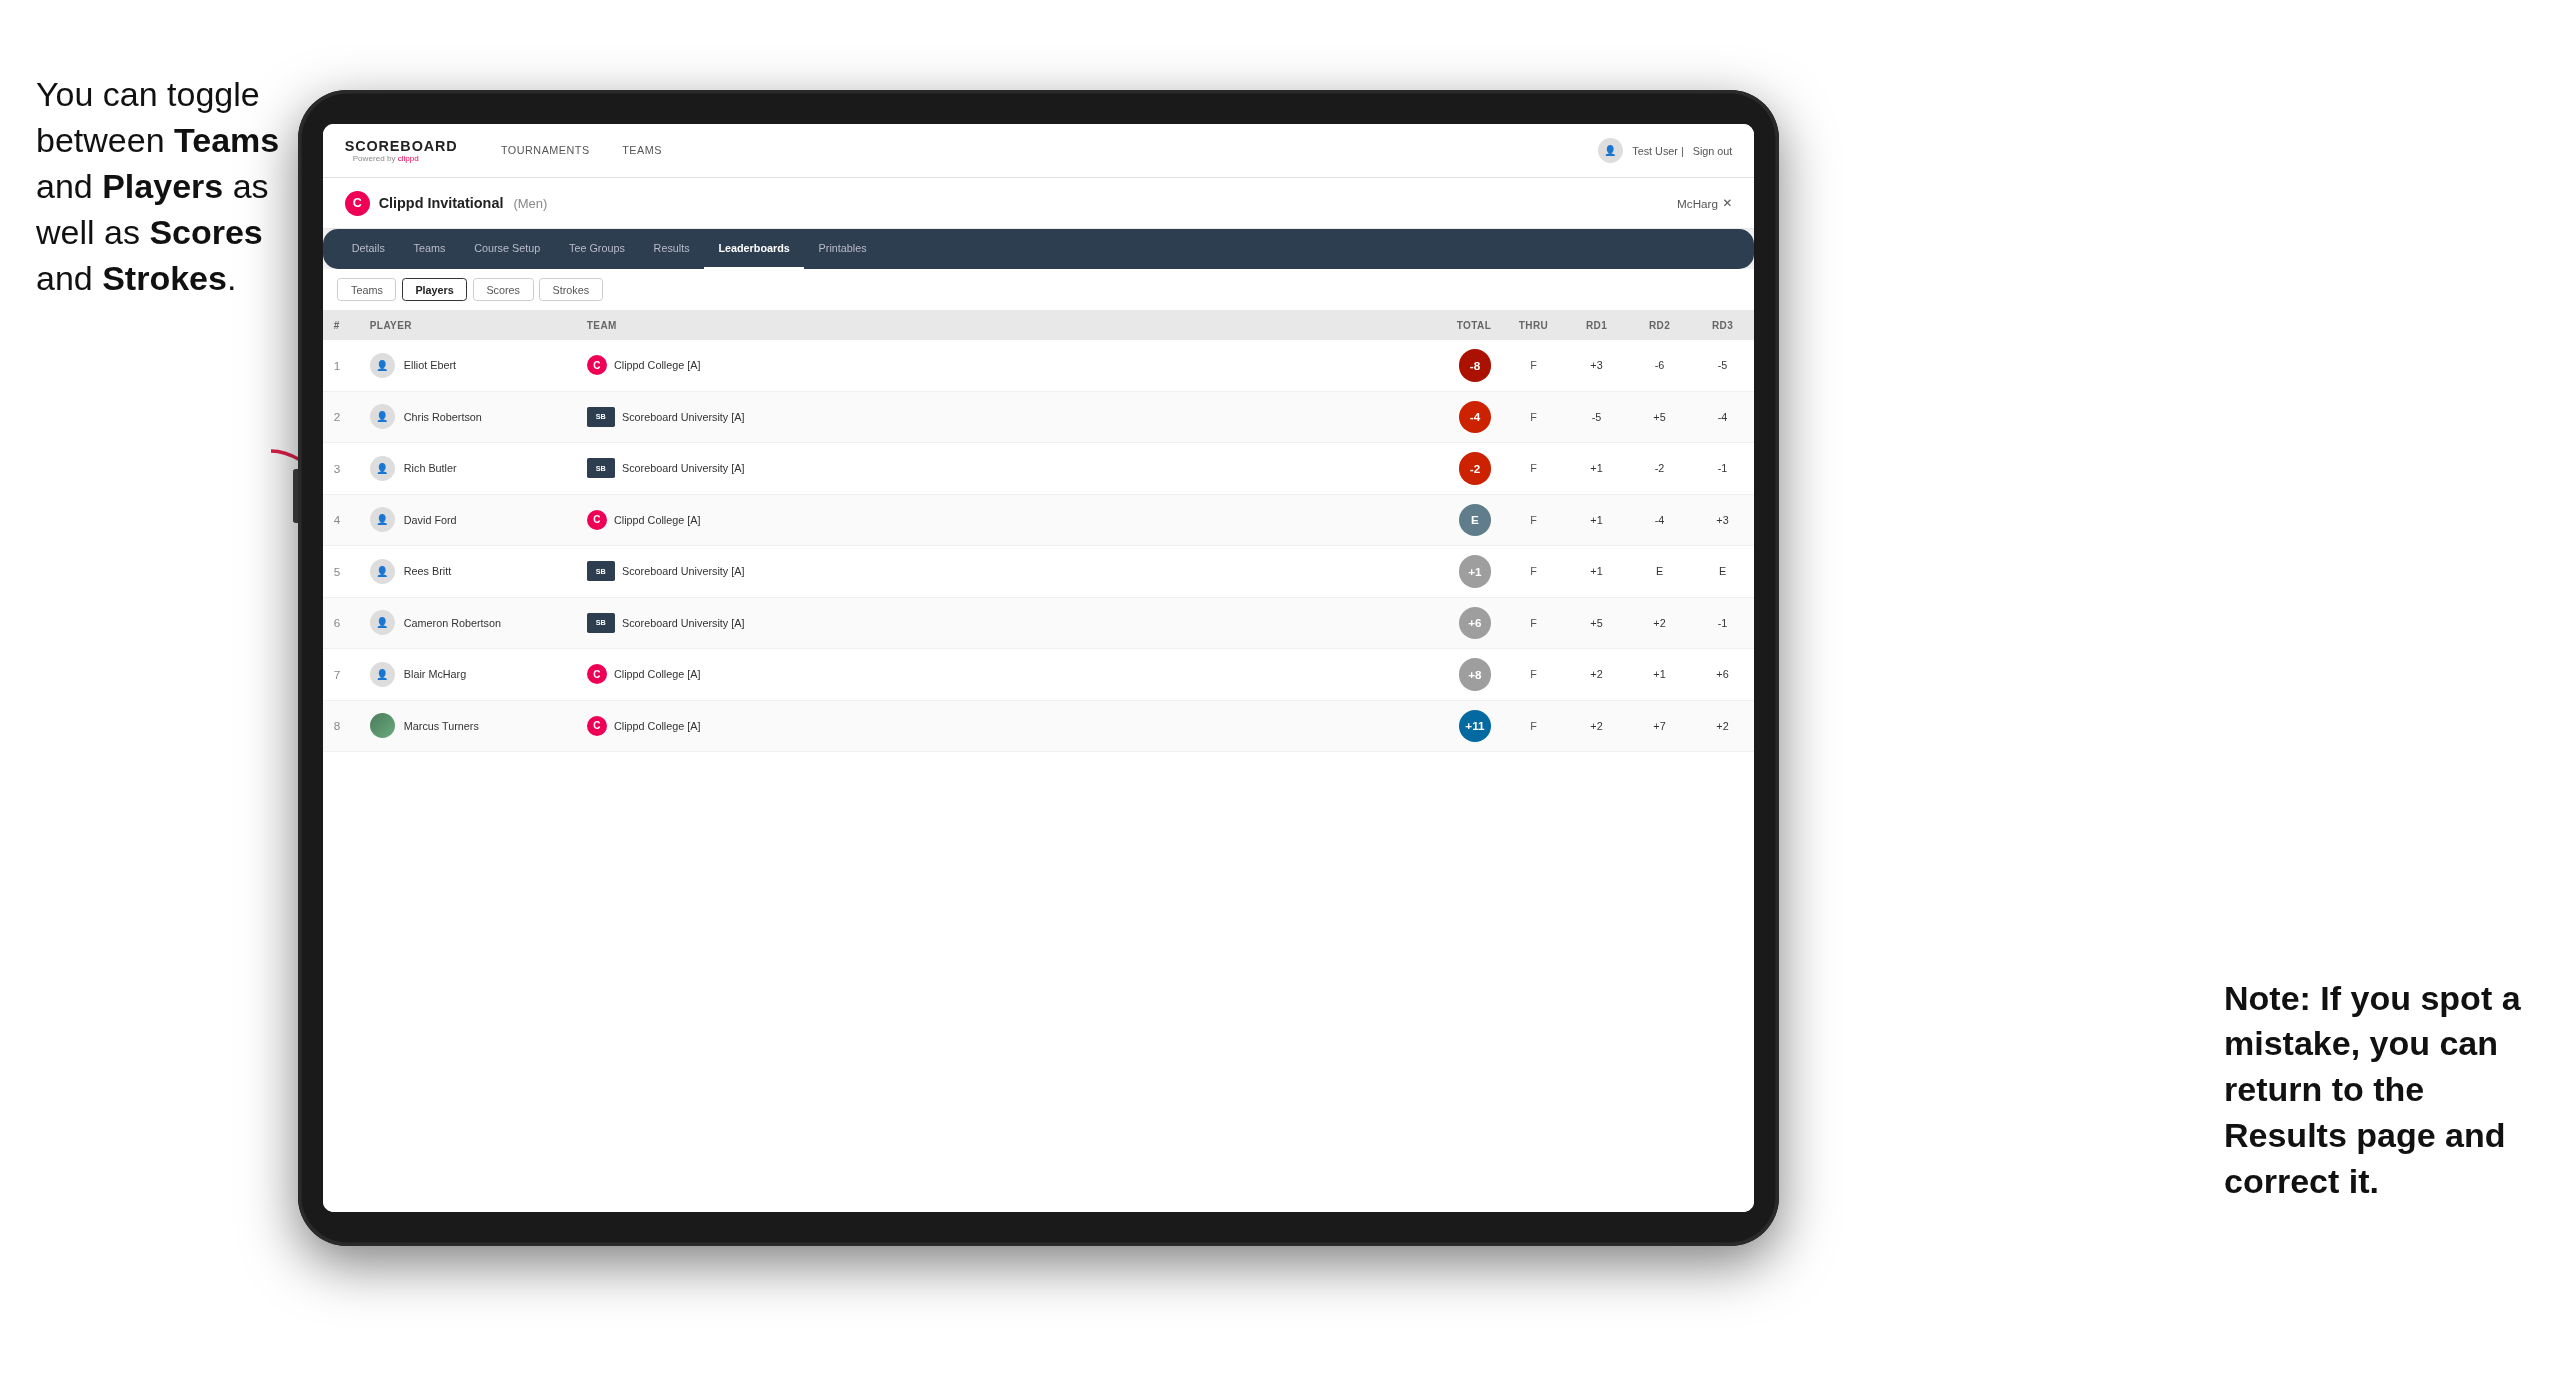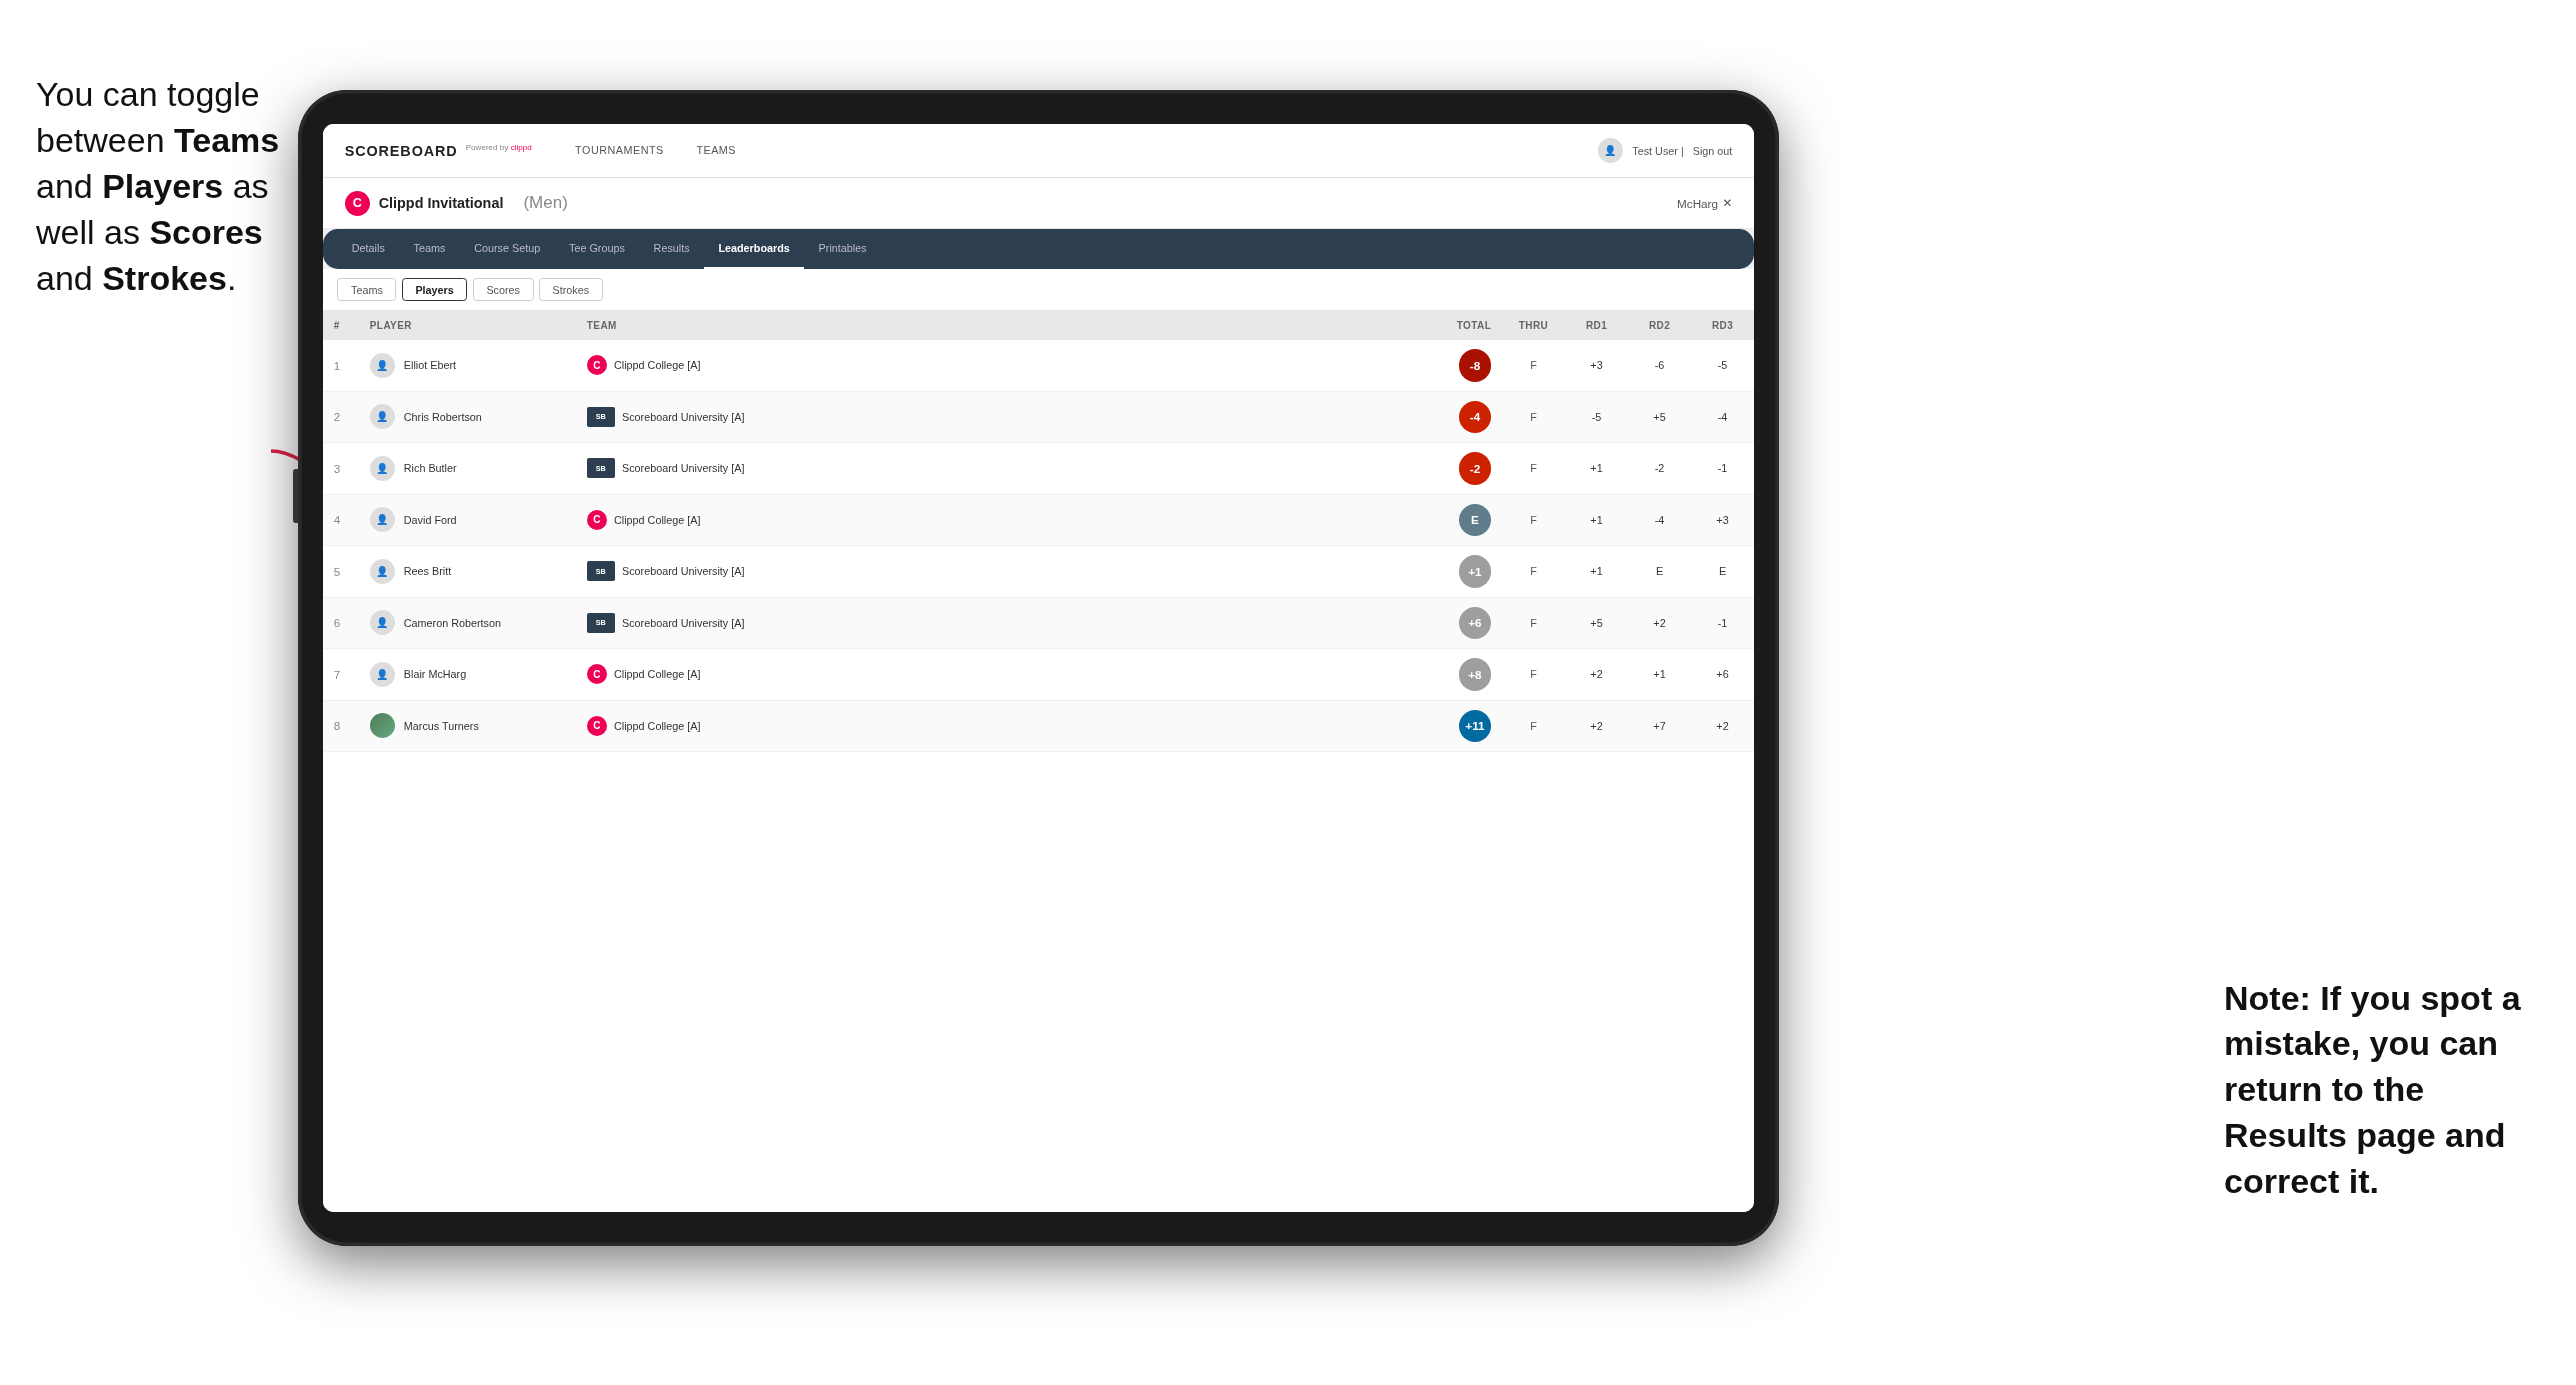--- a/index.html
+++ b/index.html
@@ -92,21 +92,21 @@
       background: #ffffff;
       display: flex;
       align-items: center;
       padding: 0 21.7px;
       height: 54px;
       border-bottom: 0.9px solid #e0e0e0;
       flex-shrink: 0;
     }
     .logo-area {
       display: flex;
-      flex-direction: row;
+      flex-direction: column;
       margin-right: 27px;
     }
     .logo-title {
       font-size: 14.4px;
       font-weight: 800;
       letter-spacing: 0.9px;
       color: #222;
     }
     .logo-sub {
       font-size: 8.1px;
@@ -175,24 +175,24 @@
       background: #e05;
       border-radius: 50%;
       display: flex;
       align-items: center;
       justify-content: center;
       color: white;
       font-weight: 800;
       font-size: 12.6px;
     }
     .tournament-subtitle {
-      font-size: 17px;
+      font-size: 13px;
       color: #888;
       font-weight: 400;
-      margin-left: 11px;
+      margin-left: 1px;
     }
     .cancel-btn {
       font-size: 11.7px;
       color: #555;
       cursor: pointer;
       display: flex;
       align-items: center;
       gap: 4.5px;
     }
 

